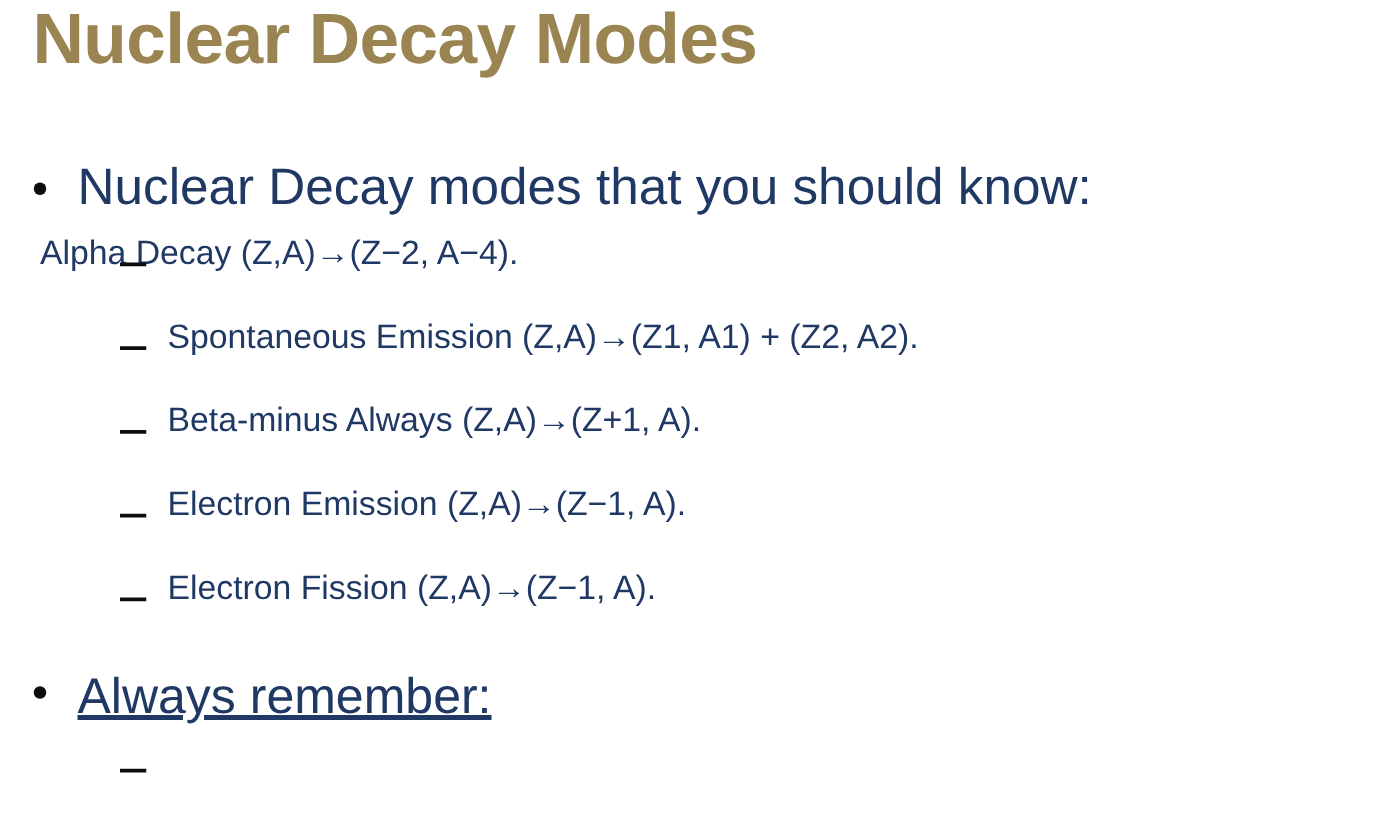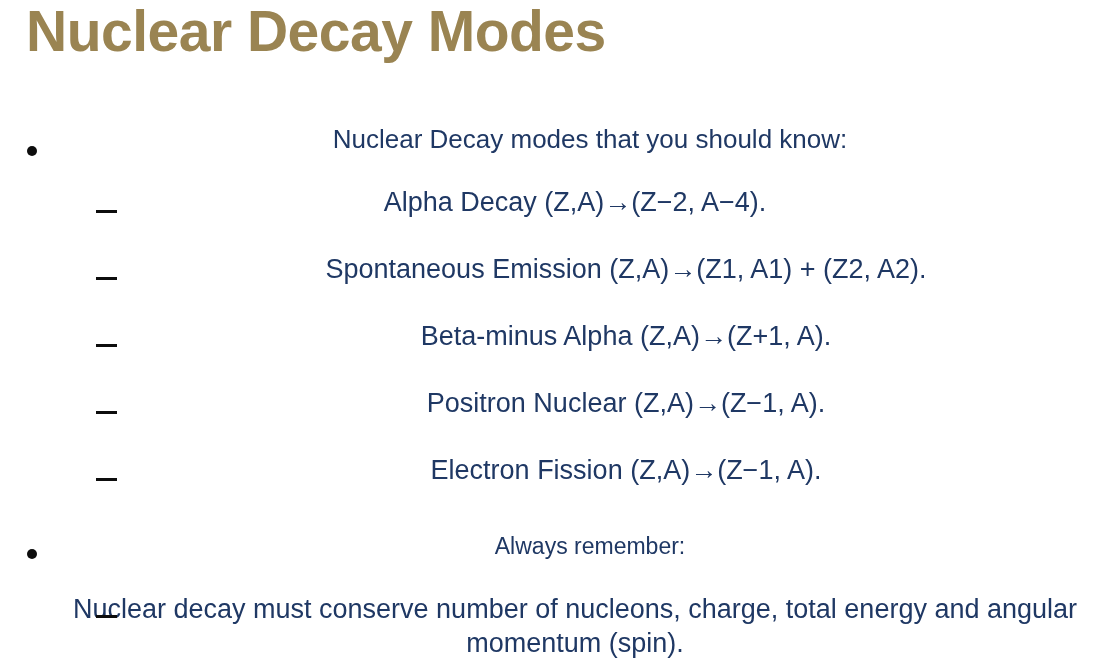--- a/index.html
+++ b/index.html
@@ -14,21 +14,20 @@
     overflow: hidden;
     font-family: "Liberation Sans", "DejaVu Sans", sans-serif;
     -webkit-font-smoothing: antialiased;
   }
 
   .slide {
     position: relative;
     width: 1088px;
     height: 663px;
     background: #ffffff;
-    text-align: center;
   }
 
   
   .slide-title {
     position: absolute;
     left: 26px;
     top: -2px;
     font-size: 57px;
     font-weight: bold;
     letter-spacing: -0.5px;
@@ -94,24 +93,24 @@
   .lvl2.wrap .bullet-text {
     white-space: normal;
     max-width: 965px;
     line-height: 1.25;
   }
   .lvl2.wrap { min-height: 72px; }
   .lvl2.wrap .marker-dash { top: 22px; }
 
   .lvl1.always { margin-top: 12px; }
   .lvl1.always .marker-dot { top: 18px; }
-  .lvl1.always .bullet-text { font-size: 23px; }
+  .lvl1.always .bullet-text { font-size: 40px; text-decoration: underline; }
 
   .lvl1.first .marker-dot { top: 24px; }
-  .lvl1.first .bullet-text { font-size: 26px; }
+  .lvl1.first .bullet-text { font-size: 41px; }
 </style>
 </head>
 <body>
 
 <div class="slide">
 
   <div class="slide-title">Nuclear Decay Modes</div>
 
   <div class="body-list">
 
@@ -125,37 +124,36 @@
       <span class="bullet-text">Alpha Decay (Z,A)→(Z−2, A−4).</span>
     </div>
 
     <div class="bullet-row lvl2">
       <span class="marker-dash"></span>
       <span class="bullet-text">Spontaneous Emission (Z,A)→(Z1, A1) + (Z2, A2).</span>
     </div>
 
     <div class="bullet-row lvl2">
       <span class="marker-dash"></span>
-      <span class="bullet-text">Beta-minus Alpha (Z,A)→(Z+1, A).</span>
+      <span class="bullet-text">Beta-minus Always (Z,A)→(Z+1, A).</span>
     </div>
 
     <div class="bullet-row lvl2">
       <span class="marker-dash"></span>
-      <span class="bullet-text">Positron Nuclear (Z,A)→(Z−1, A).</span>
+      <span class="bullet-text">Electron Emission (Z,A)→(Z−1, A).</span>
     </div>
 
     <div class="bullet-row lvl2">
       <span class="marker-dash"></span>
       <span class="bullet-text">Electron Fission (Z,A)→(Z−1, A).</span>
     </div>
 
     <div class="bullet-row lvl1 always">
       <span class="marker-dot"></span>
       <span class="bullet-text">Always remember:</span>
     </div>
 
     <div class="bullet-row lvl2 wrap sub-block">
       <span class="marker-dash"></span>
-      <span class="bullet-text">Nuclear decay must conserve number of nucleons, charge, total energy and angular momentum (spin).</span>
     </div>
 
   </div>
 </div>
 
 </body></html>

